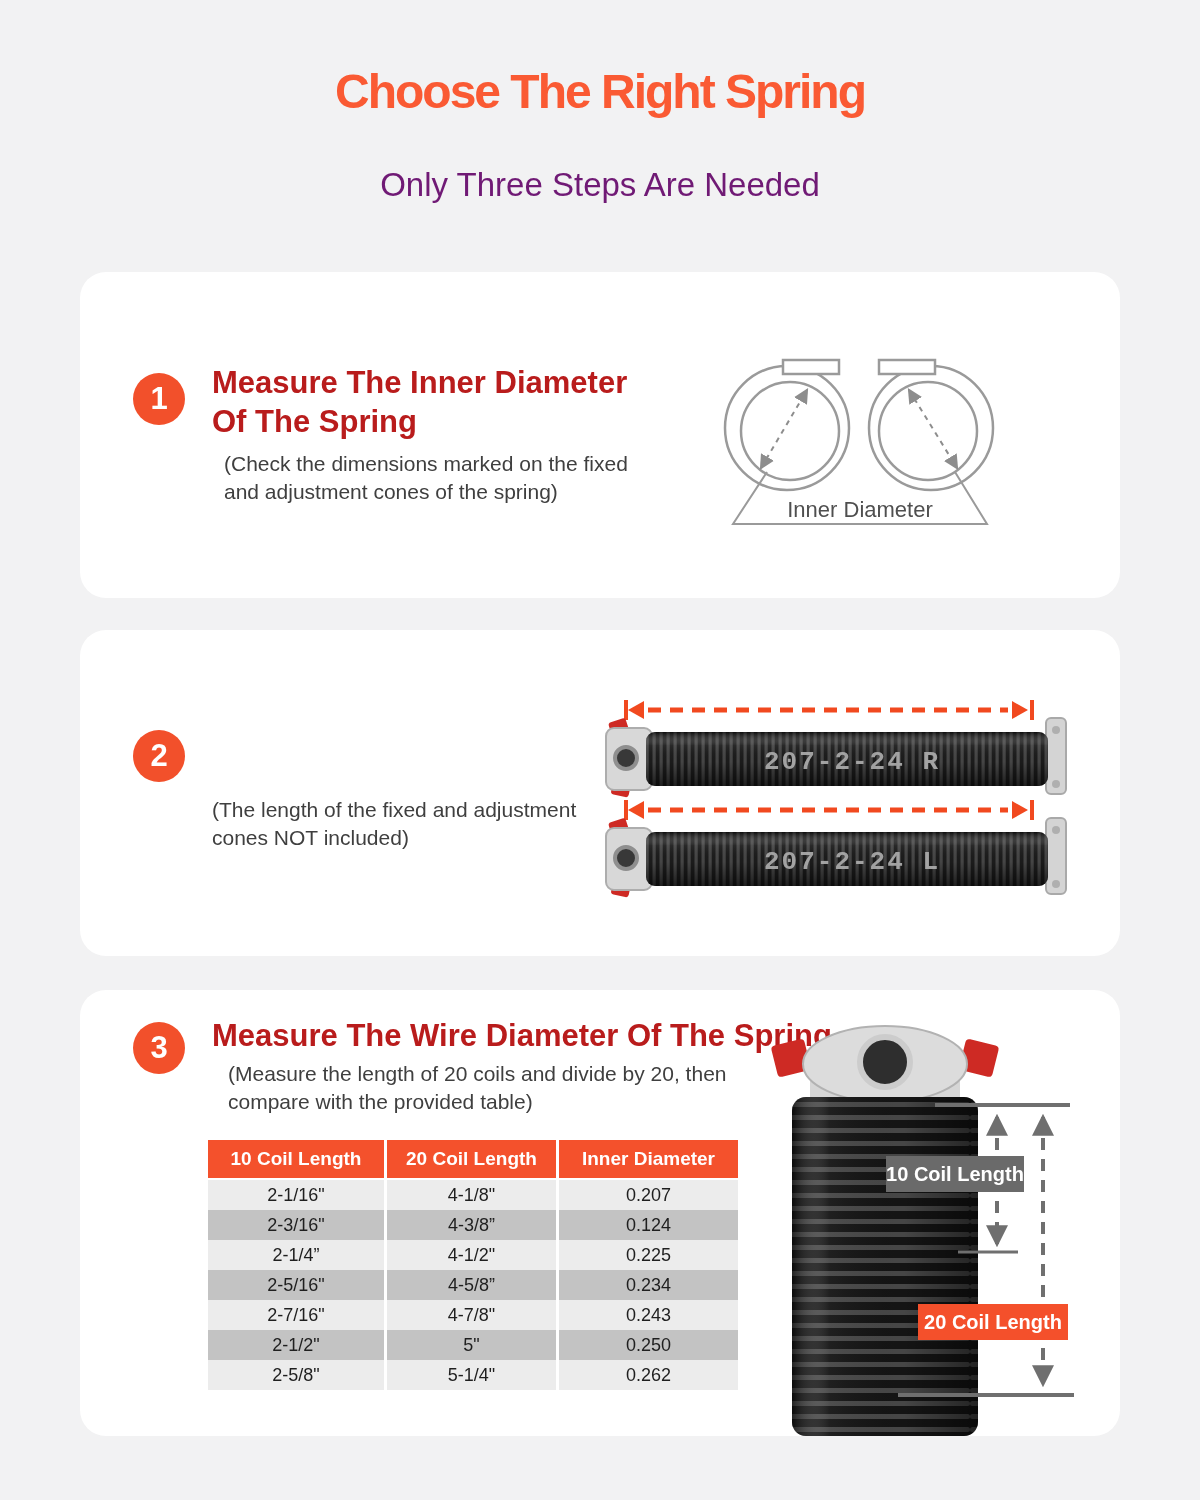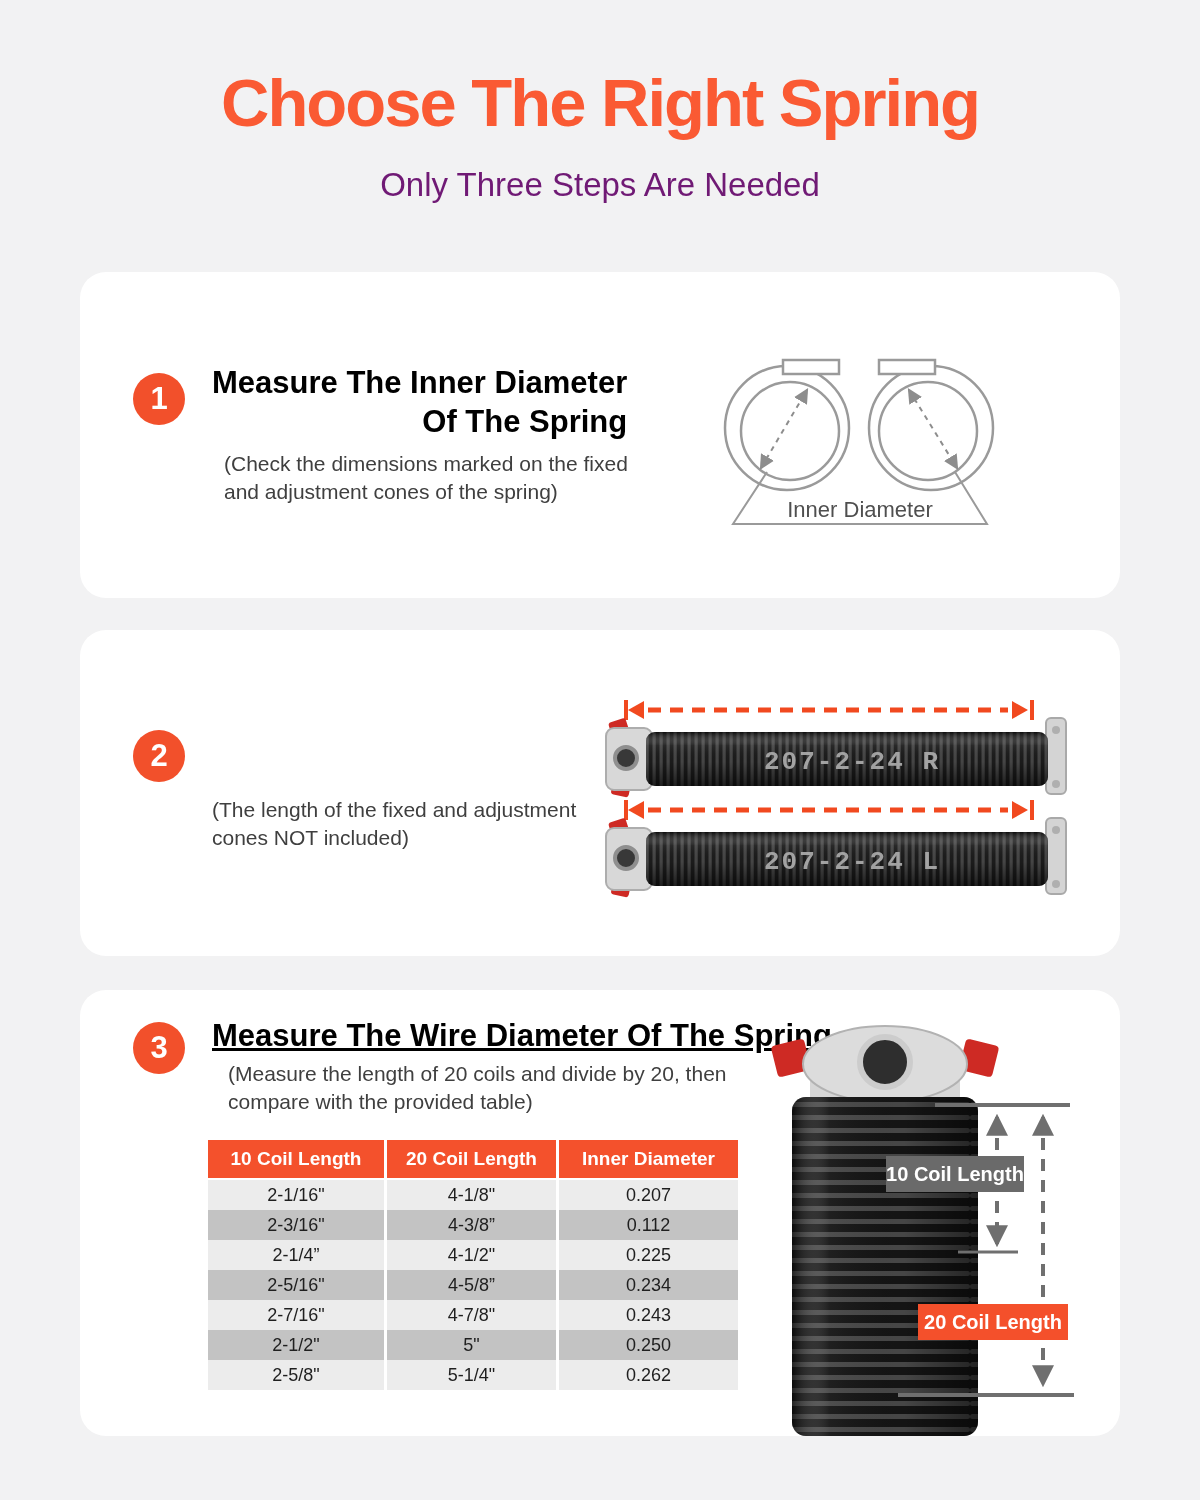--- a/index.html
+++ b/index.html
@@ -1,30 +1,30 @@
 <!DOCTYPE html>
 <html><head>
 <meta charset="utf-8">
 <style>
   html,body{margin:0;padding:0;background:#F2F2F3;}
   .page{position:relative;width:1200px;height:1500px;background:#F2F2F3;
         font-family:"Liberation Sans",sans-serif;overflow:hidden;}
   .main-title{position:absolute;left:0;top:64px;width:1200px;text-align:center;
-        font-size:67px;font-weight:700;letter-spacing:-2px;color:#FA5A33;}
+        font-size:48px;font-weight:700;letter-spacing:-2px;color:#FA5A33;}
   .subtitle{position:absolute;left:0;top:166px;width:1200px;text-align:center;
         font-size:33px;color:#701a75;}
   .card{position:absolute;left:80px;width:1040px;background:#FFFFFF;border-radius:26px;}
   .card1{top:272px;height:326px;}
   .card2{top:630px;height:326px;}
   .card3{top:990px;height:446px;overflow:hidden;}
   .badge{position:absolute;width:52px;height:52px;border-radius:50%;background:#F2502B;
         color:#FFFFFF;font-size:31px;font-weight:700;display:flex;align-items:center;
         justify-content:center;}
-  .heading{position:absolute;font-size:31px;font-weight:700;color:#000000;
-        line-height:39px;white-space:pre-line;text-align:right;}
+  .heading{position:absolute;font-size:31px;font-weight:700;color:#b91c1c;
+        line-height:39px;white-space:pre-line;}
   .note{position:absolute;font-size:21px;color:#3F3F3F;line-height:28px;white-space:pre-line;}
   .abs{position:absolute;}
   
   .wire-table{position:absolute;left:208px;top:1140px;width:530px;}
   .thead,.trow{display:grid;grid-template-columns:176px 169px 179px;column-gap:3px;}
   .th{height:38px;background:#F4512C;color:#FFFFFF;font-size:19px;font-weight:700;
         display:flex;align-items:center;justify-content:center;}
   .tbody{margin-top:2px;}
   .trow{height:30px;}
   .td{display:flex;align-items:center;justify-content:center;font-size:18px;color:#1F1F1F;}
@@ -144,40 +144,40 @@
       <rect x="44" y="40" width="402" height="54" rx="9" fill="url(#coilV)"></rect>
       <rect x="44" y="40" width="402" height="54" rx="9" fill="url(#shadeH)"></rect>
       <text class="stamp" x="250" y="77" text-anchor="middle" font-size="26" fill="#AFAFAF" opacity="0.9">207-2-24 L</text>
     </svg>
   </div>
 
   <div class="card card3">
     <div class="badge" style="left:53px;top:32px;">
       <span>3</span>
     </div>
-    <div class="heading" style="left:132px;top:26px;text-decoration:underline;">Measure The Wire Diameter Of The Spring</div>
+    <div class="heading" style="left:132px;top:26px;">Measure The Wire Diameter Of The Spring</div>
     <div class="note" style="left:148px;top:70px;">(Measure the length of 20 coils and divide by 20, then
 compare with the provided table)</div>
 
     <div class="wire-table" style="left:128px;top:150px;">
       <div class="thead">
         <div class="th">10 Coil Length</div>
         <div class="th">20 Coil Length</div>
         <div class="th">Inner Diameter</div>
       </div>
       <div class="tbody">
         <div class="trow light">
           <div class="td">2-1/16"</div>
           <div class="td">4-1/8"</div>
           <div class="td">0.207</div>
         </div>
         <div class="trow dark">
           <div class="td">2-3/16"</div>
           <div class="td">4-3/8”</div>
-          <div class="td">0.112</div>
+          <div class="td">0.124</div>
         </div>
         <div class="trow light">
           <div class="td">2-1/4”</div>
           <div class="td">4-1/2"</div>
           <div class="td">0.225</div>
         </div>
         <div class="trow dark">
           <div class="td">2-5/16"</div>
           <div class="td">4-5/8”</div>
           <div class="td">0.234</div>

